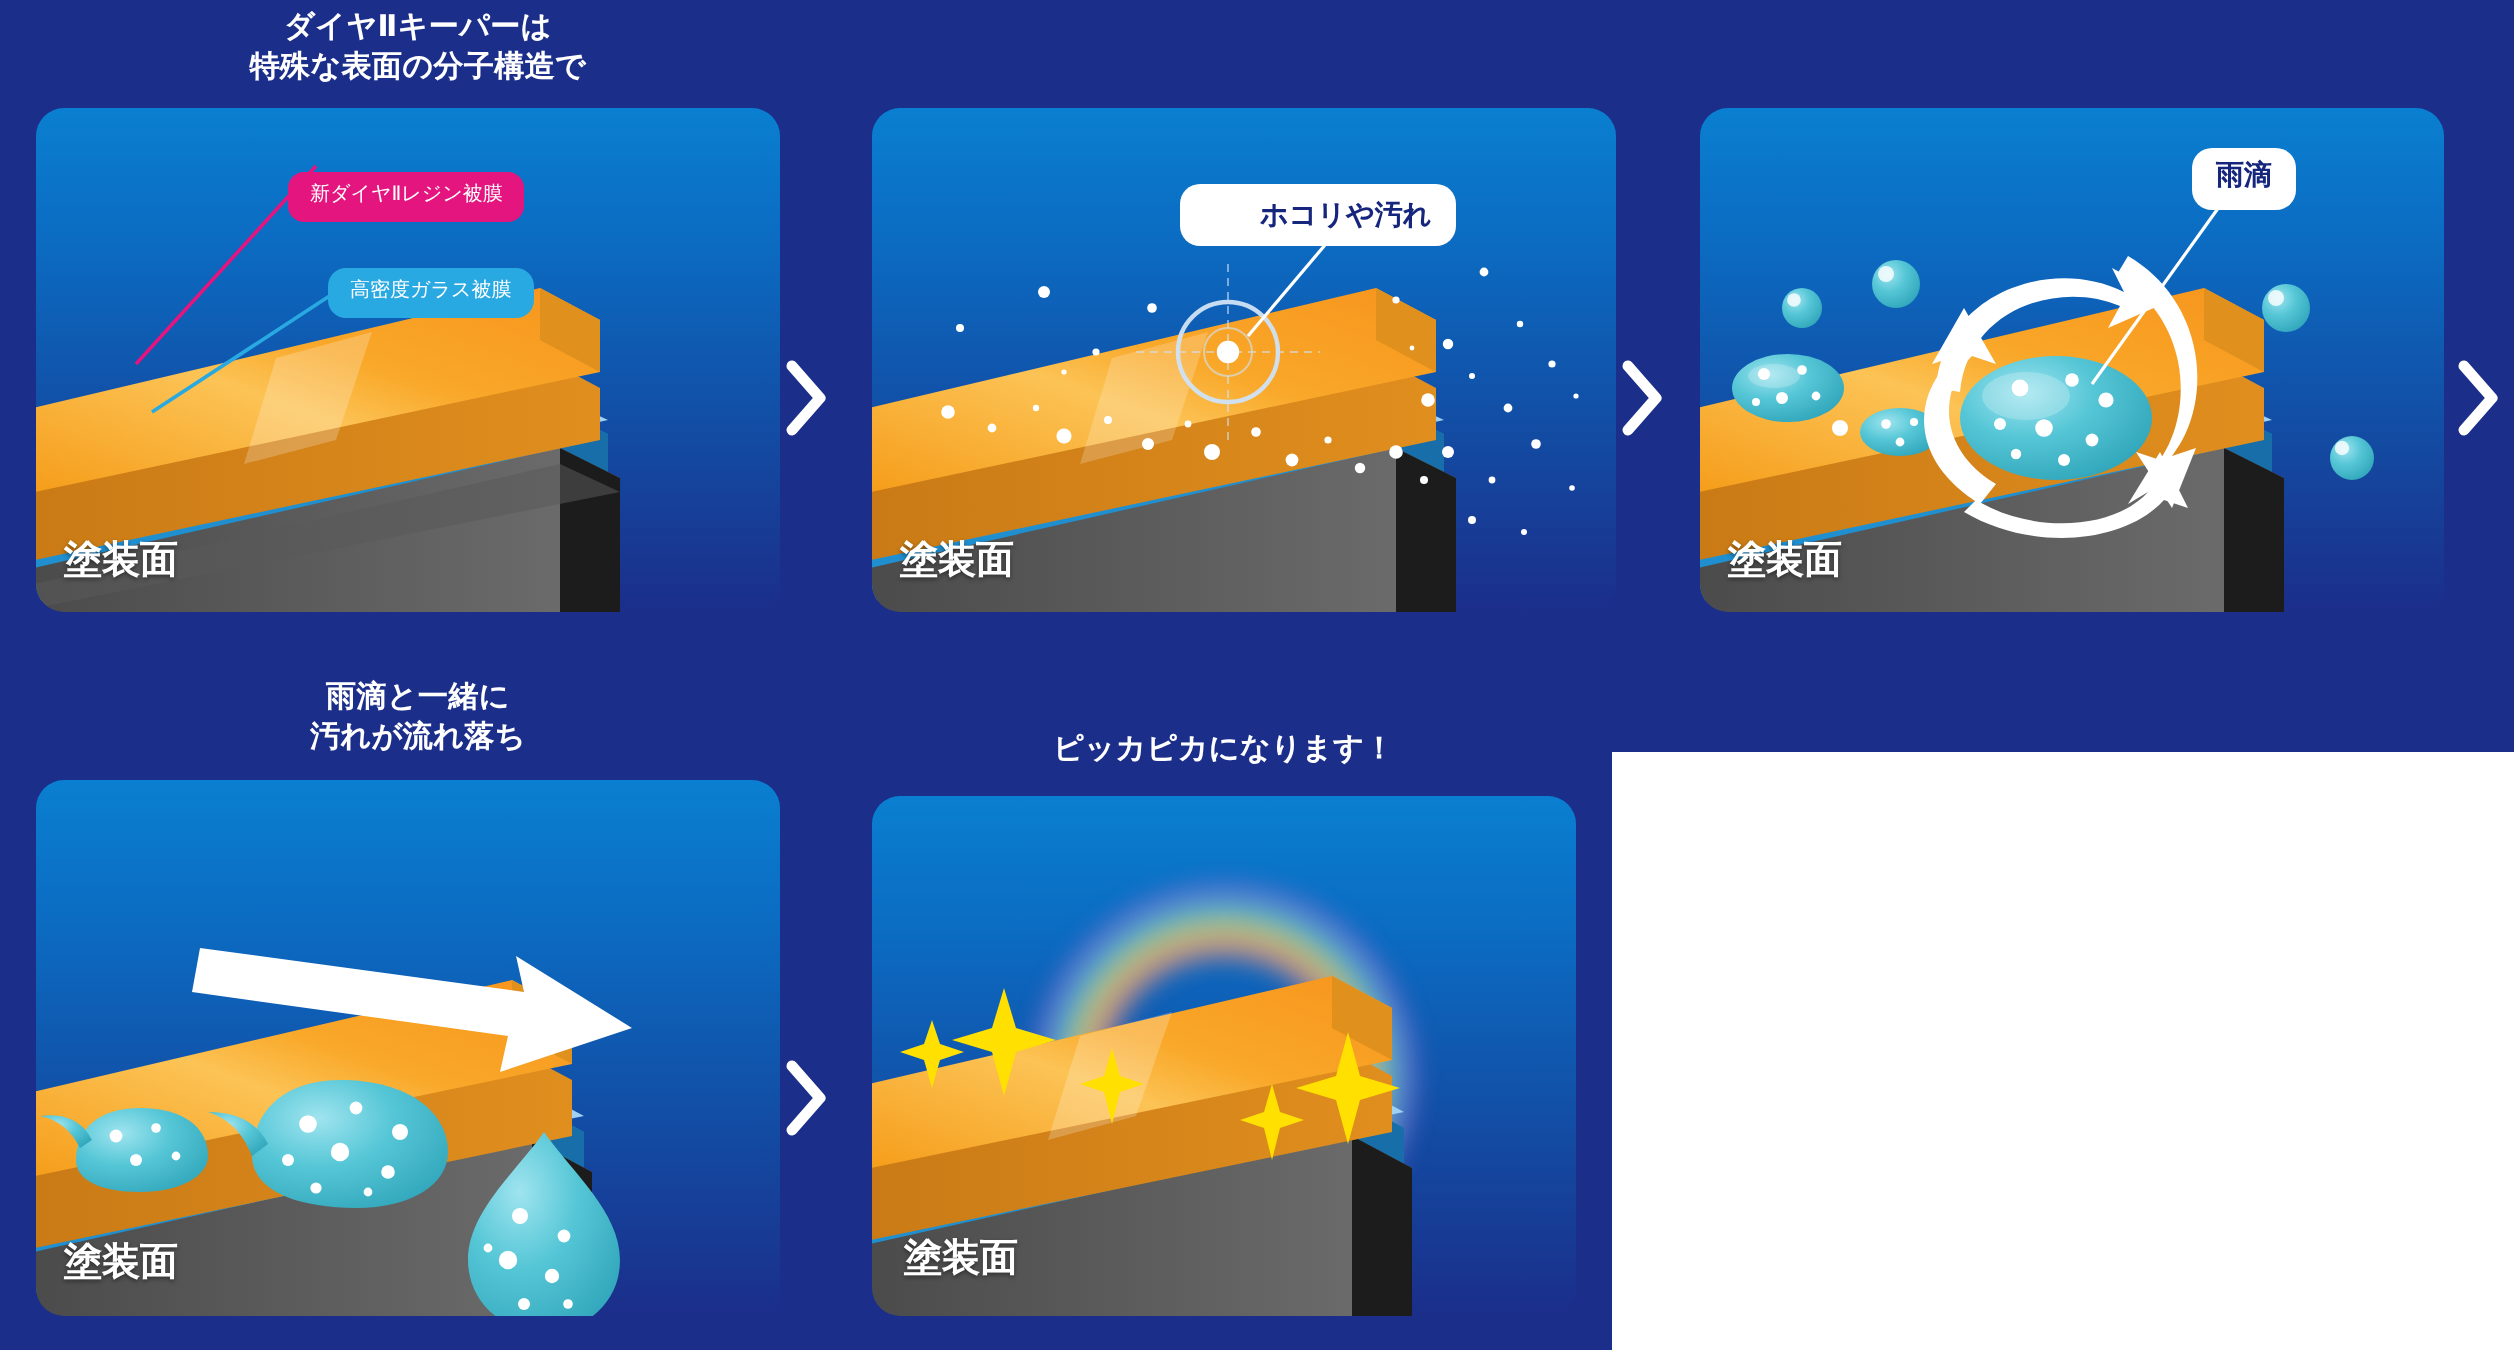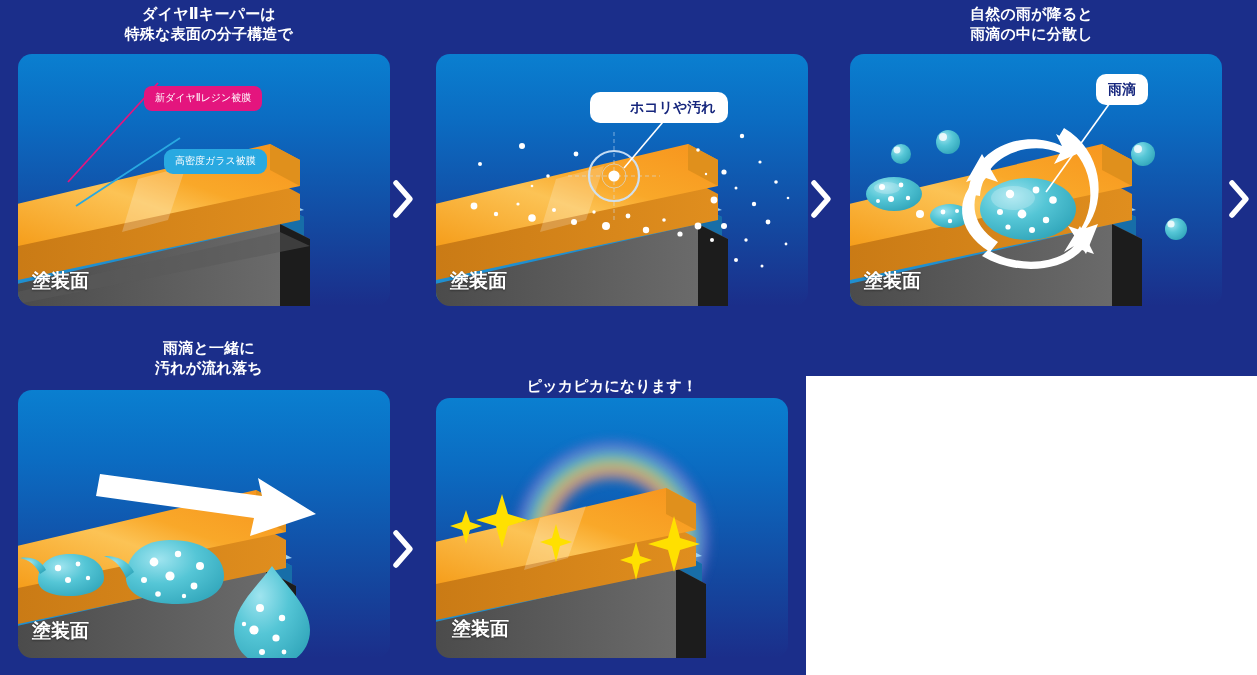--- a/index.html
+++ b/index.html
@@ -102,21 +102,21 @@
       </div>
 
       <div class="lead" style="left:12px;top:24px;">
         <svg width="190" height="140" viewBox="0 0 190 140">
           <path d="M128,5 L38,104" stroke="#e4157e" stroke-width="1.8" fill="none"></path>
           <path d="M150,60 L46,128" stroke="#29a9e1" stroke-width="1.8" fill="none"></path>
         </svg>
       </div>
 
       <div class="chip chip-pink" style="left:126px;top:32px;">新ダイヤⅡレジン被膜</div>
-      <div class="chip chip-cyan" style="left:146px;top:80px;margin-top:15px;">高密度ガラス被膜</div>
+      <div class="chip chip-cyan" style="left:146px;top:80px;">高密度ガラス被膜</div>
       <div class="floor-label" style="left:14px;top:217px;">塗装面</div>
     </div>
     <div class="chev" style="left:390px;top:178px;">
       <svg width="26" height="42" viewBox="0 0 26 42">
         <path d="M6,5 L20,21 L6,37" stroke="#ffffff" stroke-width="5.5" fill="none" stroke-linecap="round" stroke-linejoin="round"></path>
       </svg>
     </div>
   </div>
 
   <div class="step" id="step2" style="left:418px;width:418px;">
@@ -207,22 +207,20 @@
       <div class="floor-label" style="left:14px;top:217px;">塗装面</div>
     </div>
     <div class="chev" style="left:390px;top:178px;">
       <svg width="26" height="42" viewBox="0 0 26 42">
         <path d="M6,5 L20,21 L6,37" stroke="#ffffff" stroke-width="5.5" fill="none" stroke-linecap="round" stroke-linejoin="round"></path>
       </svg>
     </div>
   </div>
 
   <div class="step" id="step3" style="left:836px;width:421px;">
-    <div class="head" style="right:30px;left:0;">自然の雨が降ると
-雨滴の中に分散し</div>
     <div class="panel" id="p3" style="left:14px;top:54px;width:372px;height:252px;">
 
       <div class="art">
         <svg width="372" height="252" viewBox="0 0 372 252">
           <defs>
             <linearGradient id="orTop3" x1="0" y1="1" x2="1" y2="0">
               <stop offset="0" stop-color="#f59b17"></stop>
                 <stop offset=".45" stop-color="#fcc355"></stop>
               <stop offset=".62" stop-color="#f9a829"></stop>
                 <stop offset="1" stop-color="#f7941d"></stop>
@@ -298,21 +296,21 @@
             <path d="M140,198 C104,176 106,142 128,124 L116,128 L132,100 L148,128 L136,124
                      C120,140 118,170 148,188 Z"></path>
             <path d="M138,196 C168,214 208,210 224,192 L214,198 L230,172 L244,200 L232,196
                      C212,218 166,222 132,202 Z"></path>
           </g>
 
           <path d="M262,46 L196,138" stroke="#ffffff" stroke-width="1.6" fill="none"></path>
         </svg>
       </div>
 
-      <div class="bubble" style="left:246px;top:20px;">雨滴</div>
+      <div class="bubble" style="left:246px;top:20px;font-family:Liberation Mono, monospace;">雨滴</div>
       <div class="floor-label" style="left:14px;top:217px;">塗装面</div>
     </div>
     <div class="chev" style="left:390px;top:178px;">
       <svg width="26" height="42" viewBox="0 0 26 42">
         <path d="M6,5 L20,21 L6,37" stroke="#ffffff" stroke-width="5.5" fill="none" stroke-linecap="round" stroke-linejoin="round"></path>
       </svg>
     </div>
   </div>
 </div>
 
@@ -398,21 +396,21 @@
       <div class="floor-label" style="left:14px;top:233px;">塗装面</div>
     </div>
     <div class="chev" style="left:390px;top:192px;">
       <svg width="26" height="42" viewBox="0 0 26 42">
         <path d="M6,5 L20,21 L6,37" stroke="#ffffff" stroke-width="5.5" fill="none" stroke-linecap="round" stroke-linejoin="round"></path>
       </svg>
     </div>
   </div>
 
   <div class="step" id="step5" style="left:418px;width:388px;">
-    <div class="head" style="top:30px;margin-top:12px;">ピッカピカになります！</div>
+    <div class="head" style="top:30px;">ピッカピカになります！</div>
     <div class="panel" id="p5" style="left:18px;top:62px;width:352px;height:260px;">
 
       <div class="art">
         <svg width="352" height="260" viewBox="0 0 352 260">
           <defs>
             <linearGradient id="orTop5" x1="0" y1="1" x2="1" y2="0">
               <stop offset="0" stop-color="#f59b17"></stop>
                 <stop offset=".45" stop-color="#fcc355"></stop>
               <stop offset=".62" stop-color="#f9a829"></stop>
                 <stop offset="1" stop-color="#f7941d"></stop>

